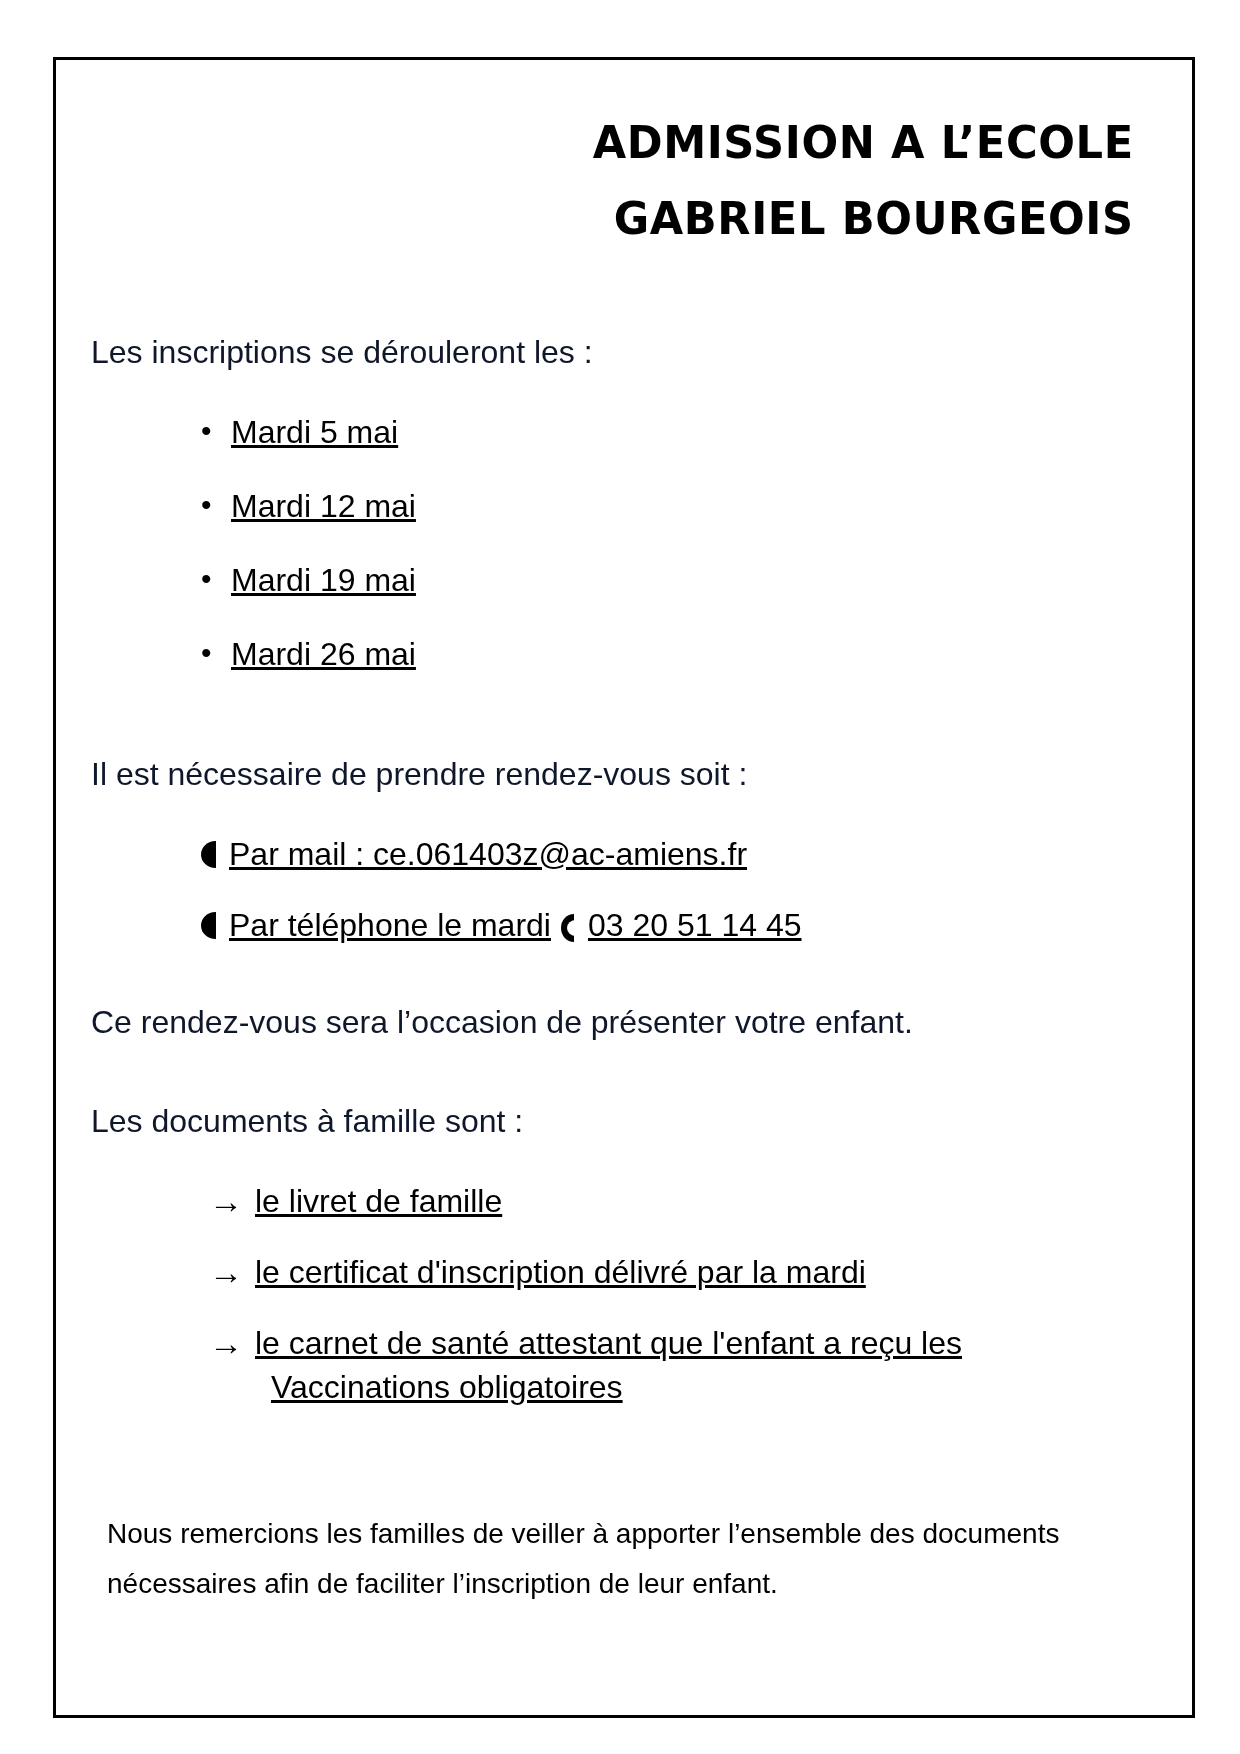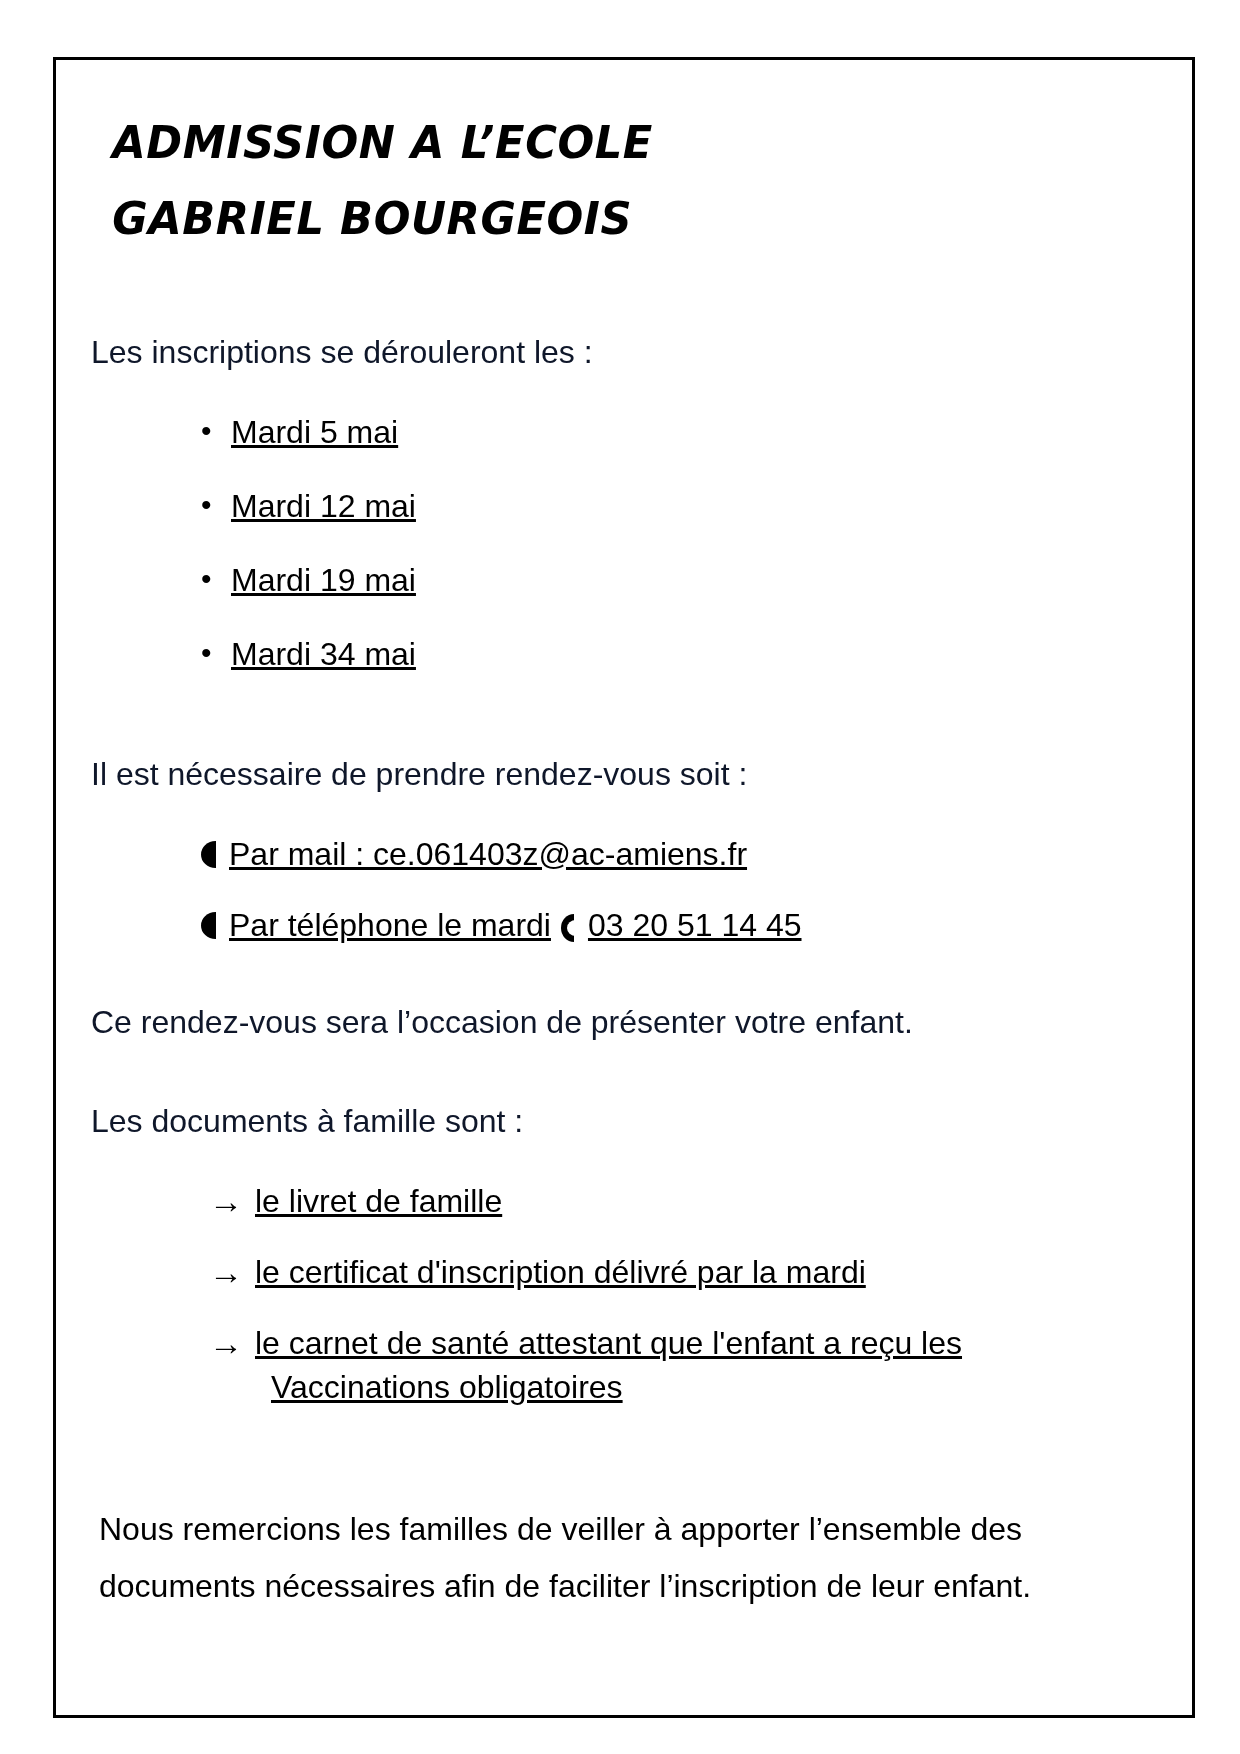--- a/index.html
+++ b/index.html
@@ -40,23 +40,22 @@
     left: 53px;
     top: 57px;
     width: 1142px;
     height: 1661px;
     box-sizing: border-box;
     padding: 30px 40px 0 38px;
   }
 
   
   .title-block {
-    text-align: left;
+    text-align: right;
     margin-top: 18px;
-    font-style: italic;
   }
   .title-line {
     font-family: "DejaVu Sans", sans-serif;
     font-weight: 700;
     font-size: 45px;
     line-height: 1.68;
     letter-spacing: 0.6px;
     text-transform: uppercase;
     color: #000000;
     transform: scaleX(0.96);
@@ -162,23 +161,23 @@
     font-size: 34px;
     line-height: 1.32;
   }
   .docs-list .item-text .cont-line {
     display: block;
     padding-left: 16px;
   }
 
   
   .closing {
-    font-size: 32px;
+    font-size: 28px;
     line-height: 1.78;
-    margin: 8px;
+    margin: 16px;
     max-width: 1000px;
   }
 </style>
 </head>
 <body>
 
 <div class="page">
 
   <div class="page-frame"></div>
 
@@ -203,21 +202,21 @@
         <li class="list-item">
           <span class="marker">•</span>
           <span class="item-text">Mardi 12 mai</span>
         </li>
         <li class="list-item">
           <span class="marker">•</span>
           <span class="item-text">Mardi 19 mai</span>
         </li>
         <li class="list-item">
           <span class="marker">•</span>
-          <span class="item-text">Mardi 34 mai</span>
+          <span class="item-text">Mardi 26 mai</span>
         </li>
       </ul>
 
       <div class="spacer-md"></div>
 
       <p class="para">Il est nécessaire de prendre rendez-vous soit :</p>
 
       <div class="spacer-sm"></div>
 
       <ul class="list contact-list">

